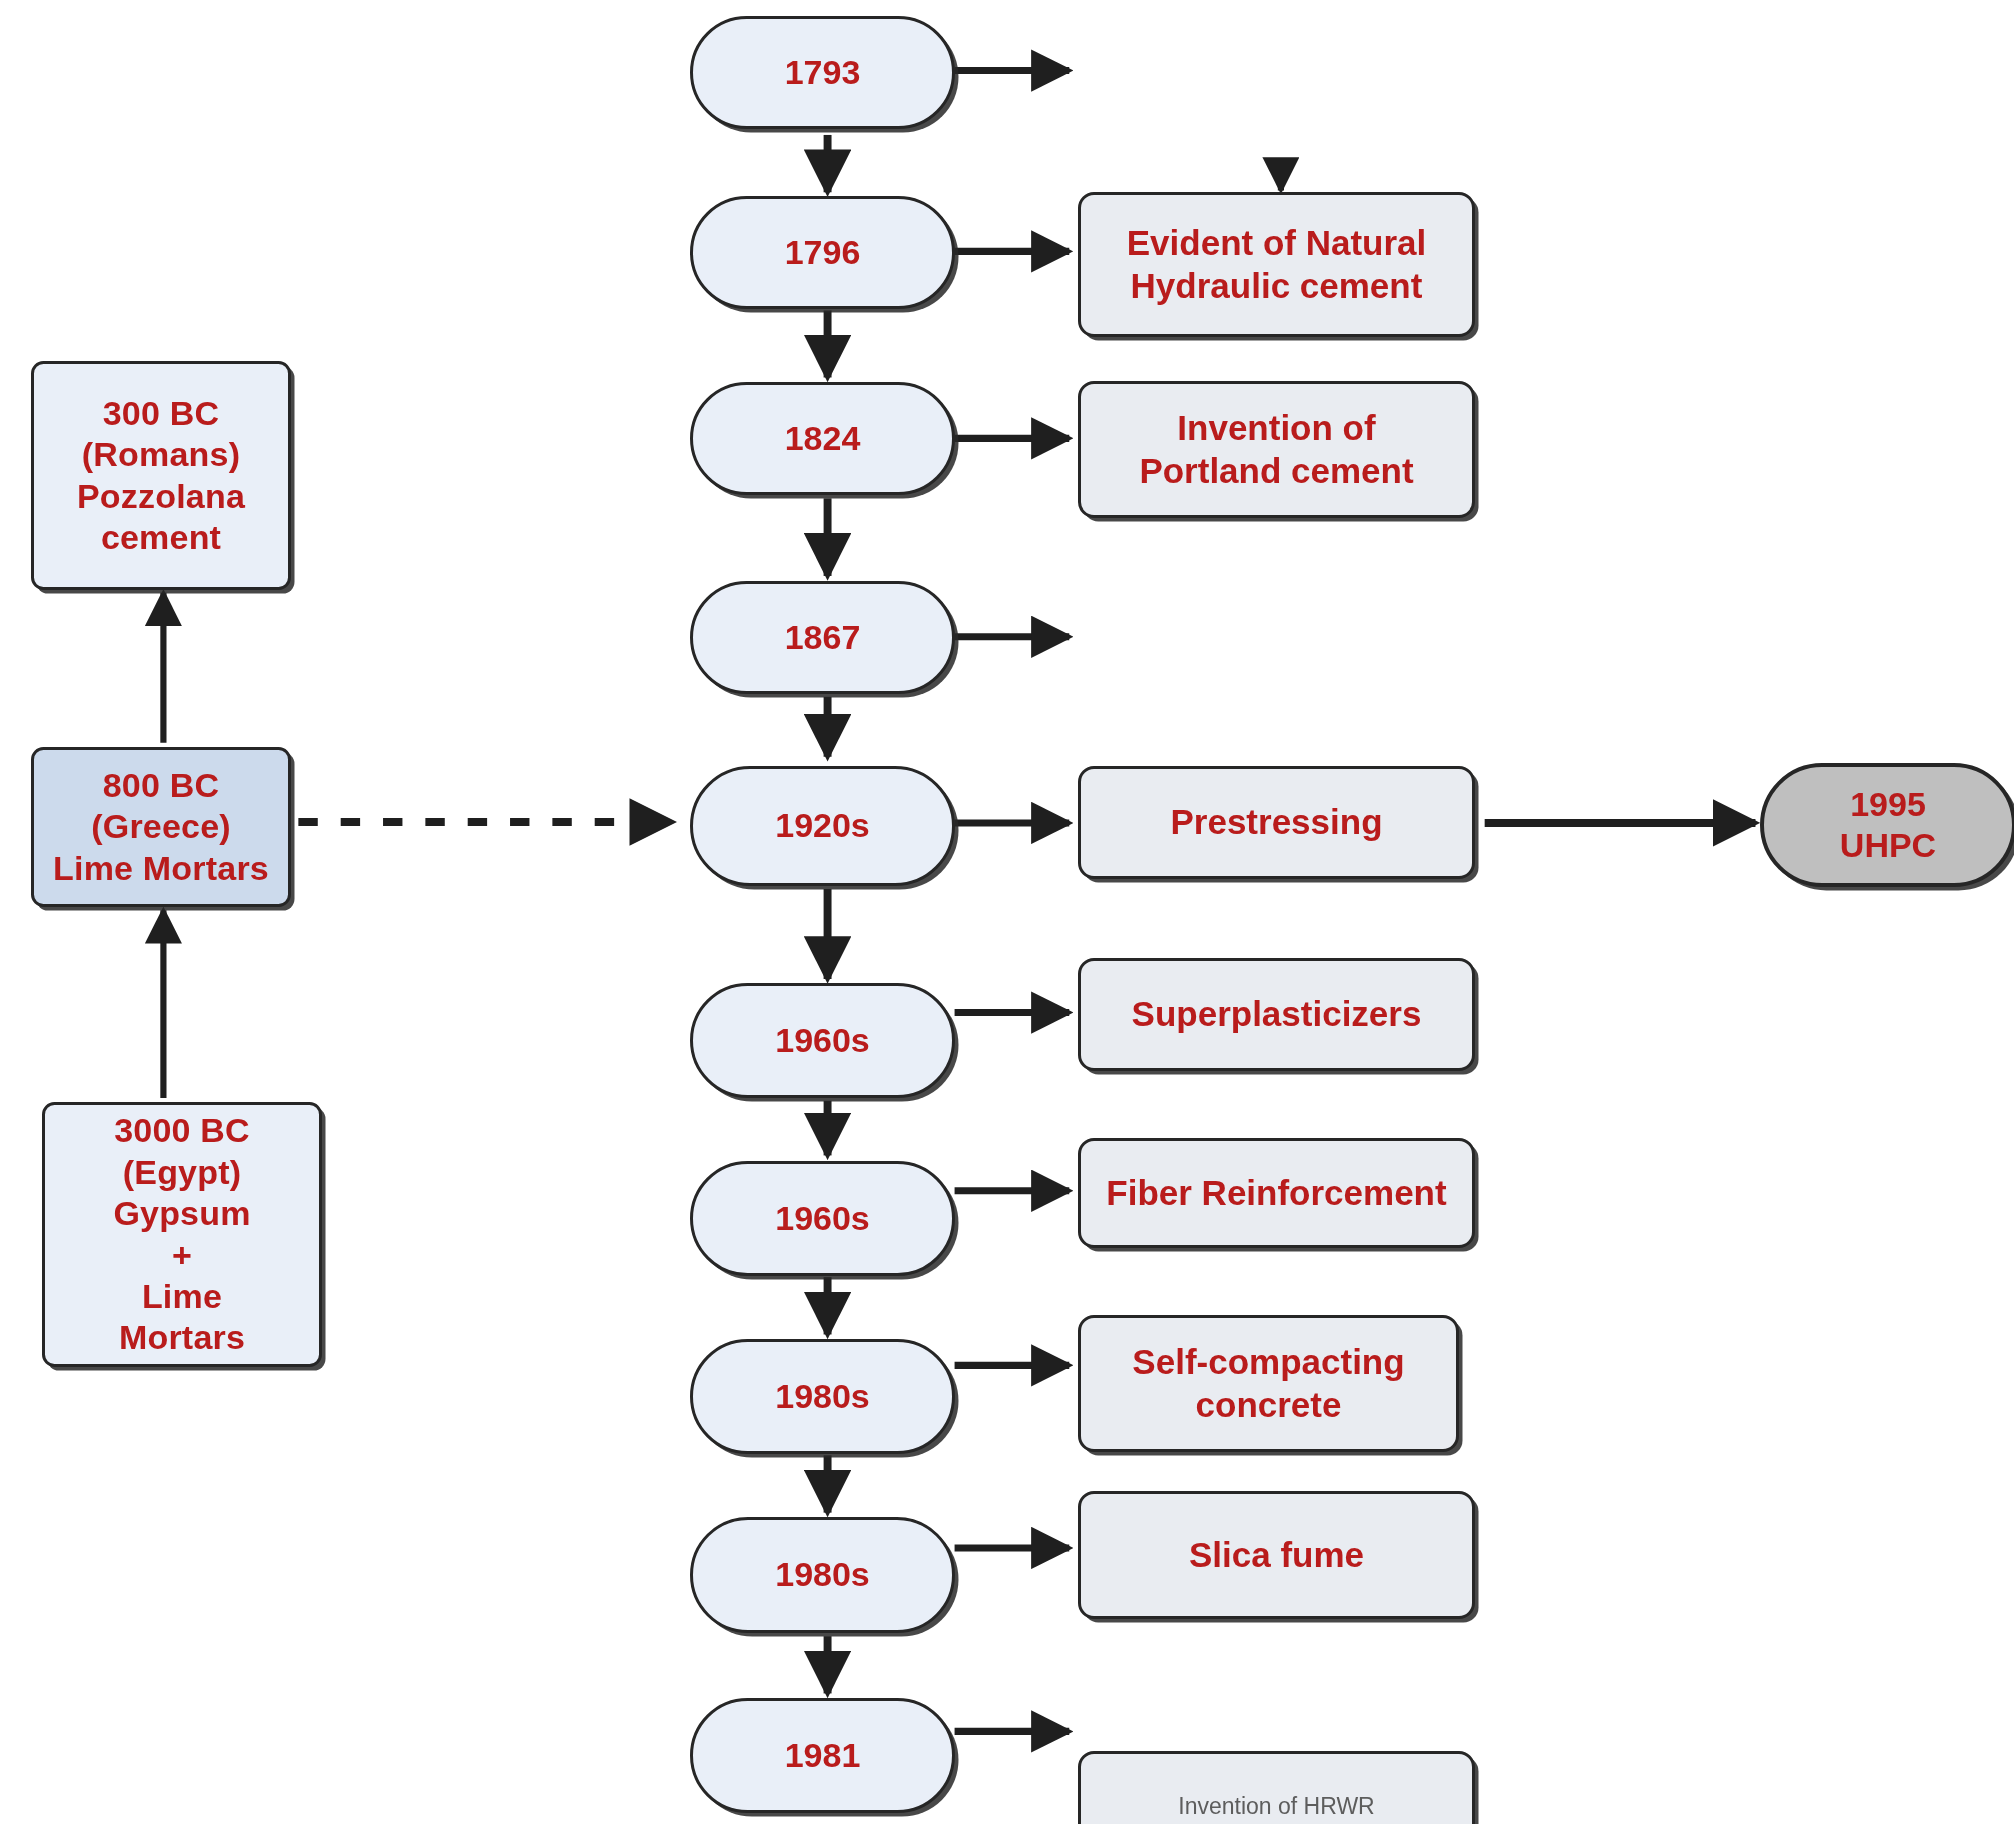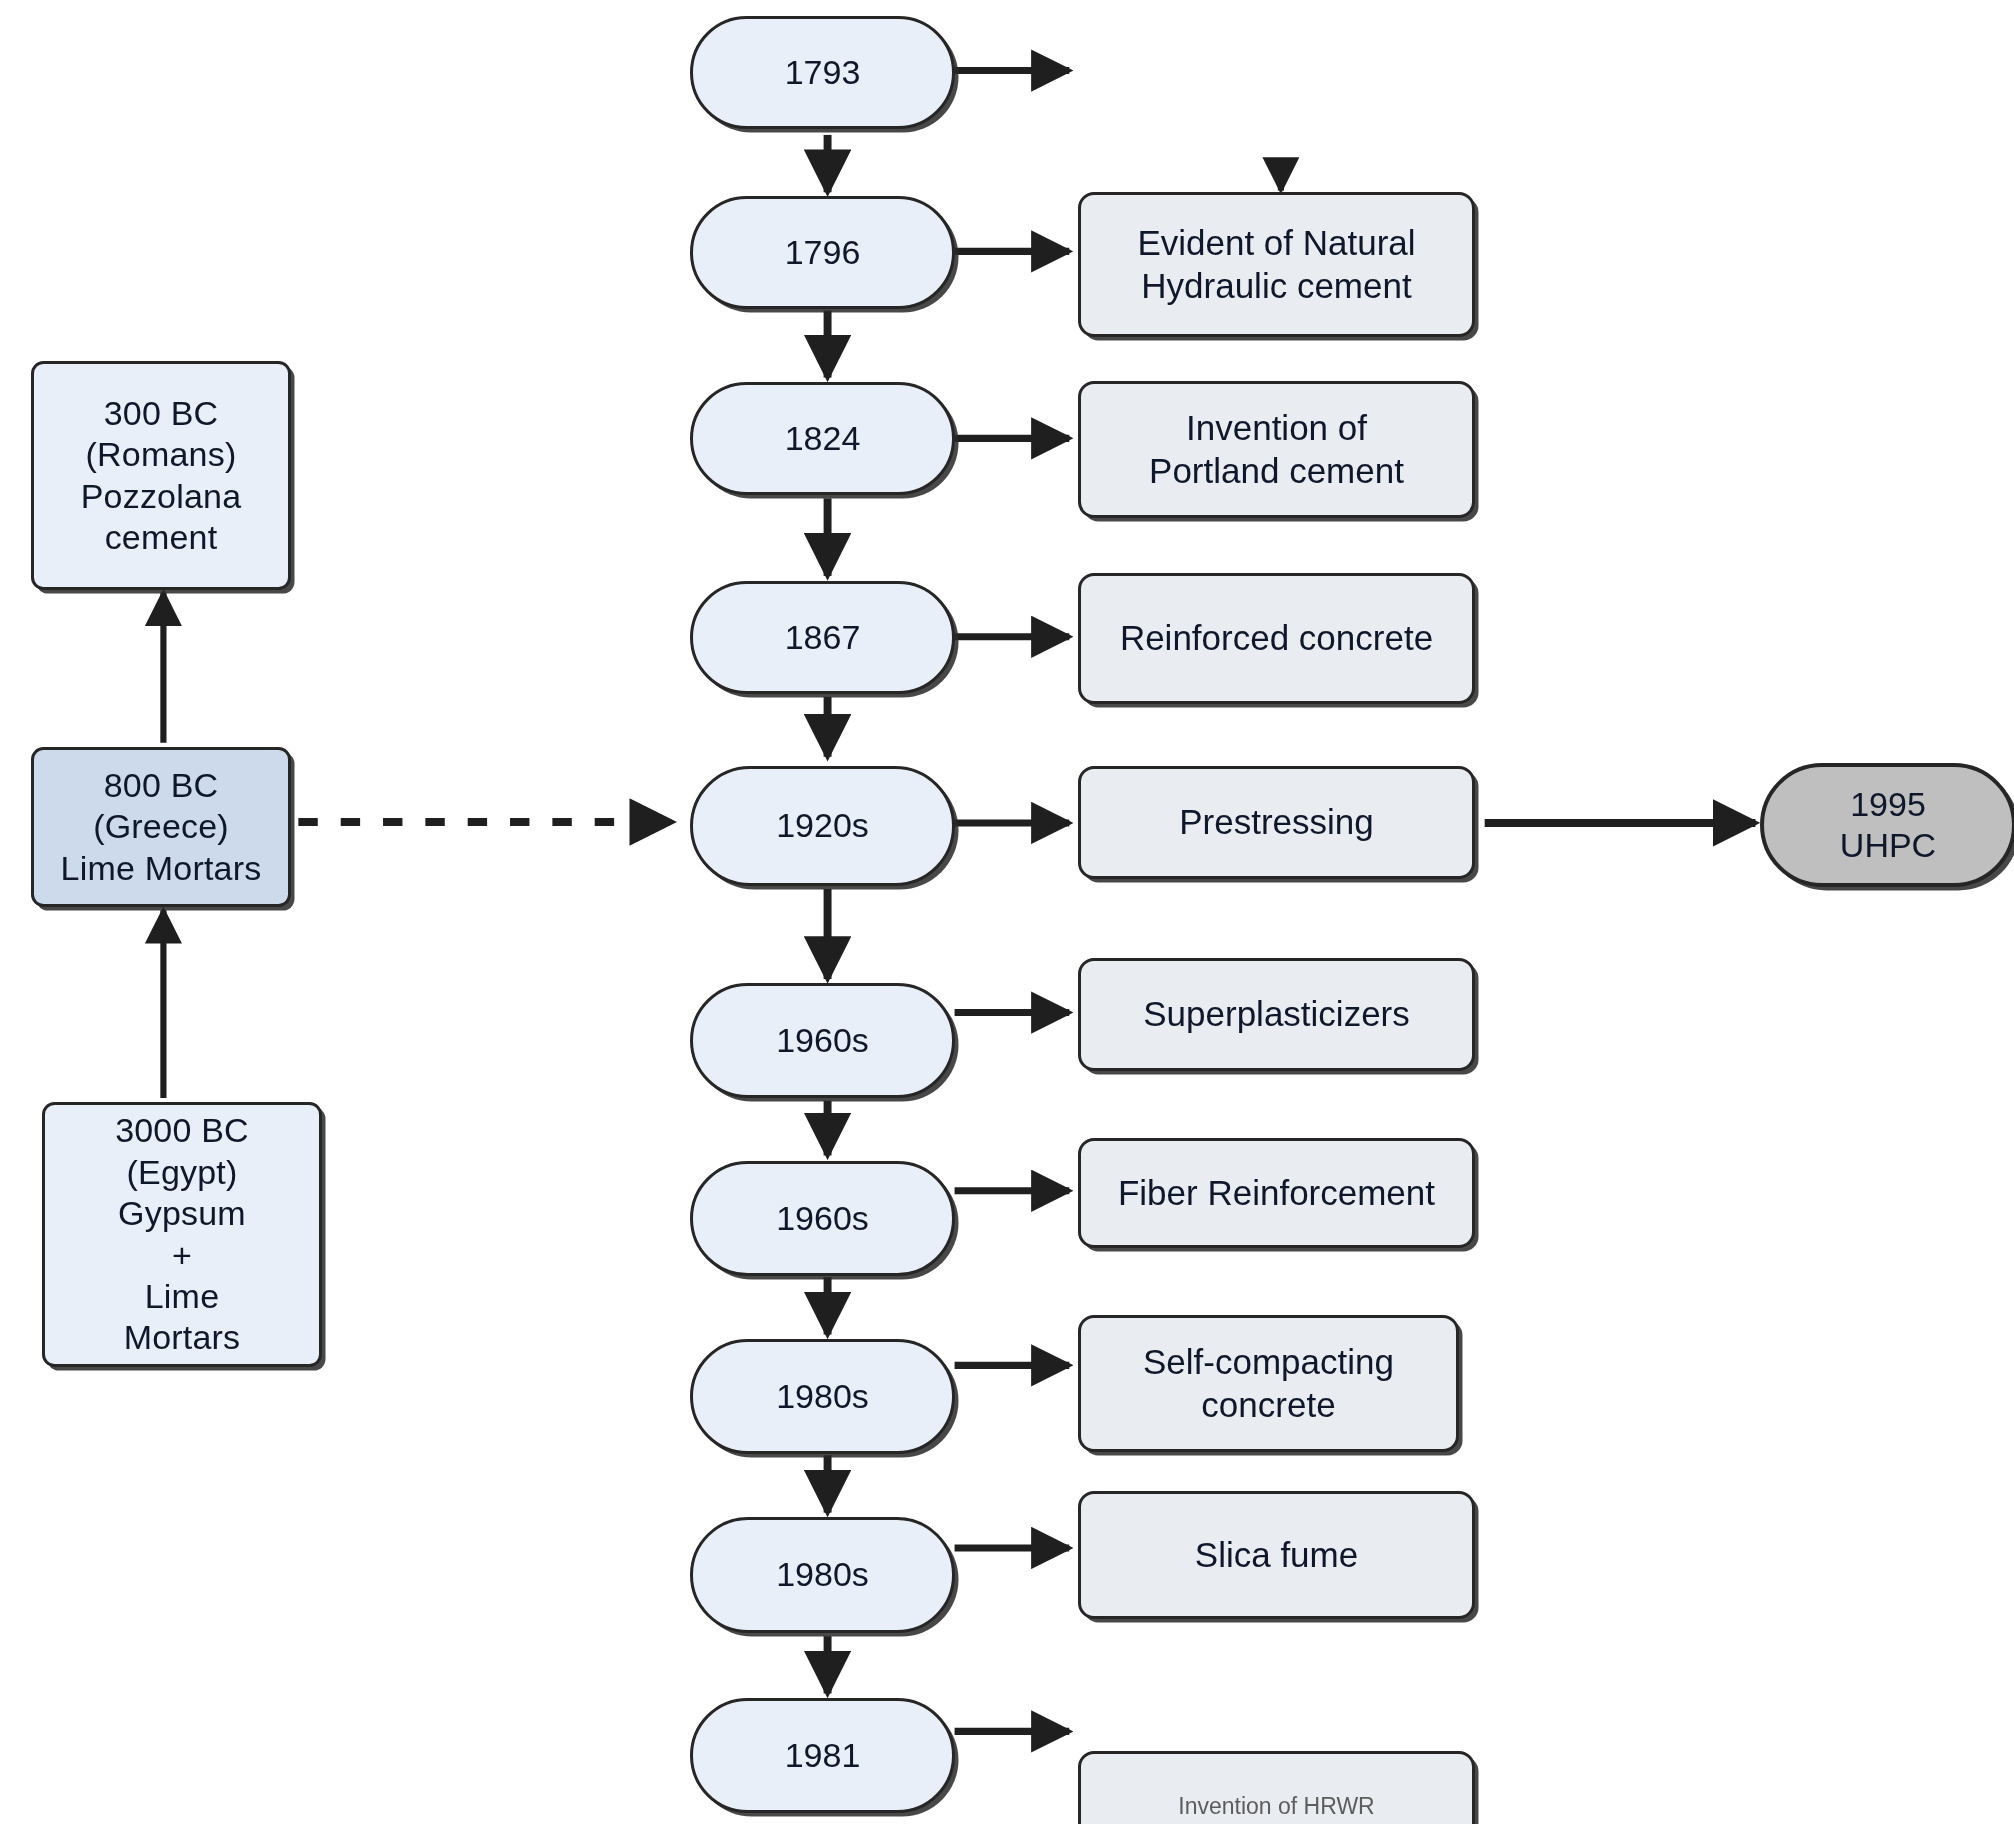--- a/index.html
+++ b/index.html
@@ -25,22 +25,22 @@
     pointer-events: none;
   }
   .node {
     position: absolute;
     box-sizing: border-box;
     display: flex;
     align-items: center;
     justify-content: center;
     text-align: center;
     border: 3.5px solid #262626;
-    color: #0f172a;
-    font-weight: normal;
+    color: #b91c1c;
+    font-weight: bold;
     line-height: 1.22;
     box-shadow: 4.4px 4.4px 0 -0.9px rgba(40,40,40,0.85);
   }
   
   .era-box {
     background: #e9eff8;
     border-radius: 12.4px;
     font-size: 34px;
     letter-spacing: 0.2px;
     margin-top: 8px;
@@ -184,23 +184,20 @@
   </div>
 
   <div class="node event-box" style="left:1078px; top:192px; width:397px; height:145px;">
     <span class="nlabel">Evident of Natural
 Hydraulic cement</span>
   </div>
   <div class="node event-box" style="left:1078px; top:381px; width:397px; height:137px;">
     <span class="nlabel">Invention of
 Portland cement</span>
   </div>
-  <div class="node event-box" style="left:1078px; top:573px; width:397px; height:131px;">
-    <span class="nlabel">Reinforced concrete</span>
-  </div>
   <div class="node event-box" style="left:1078px; top:766px; width:397px; height:113px;">
     <span class="nlabel">Prestressing</span>
   </div>
   <div class="node event-box" style="left:1078px; top:958px; width:397px; height:113px;">
     <span class="nlabel">Superplasticizers</span>
   </div>
   <div class="node event-box" style="left:1078px; top:1138px; width:397px; height:110px;">
     <span class="nlabel">Fiber Reinforcement</span>
   </div>
   <div class="node event-box" style="left:1078px; top:1315px; width:381px; height:137px;">

